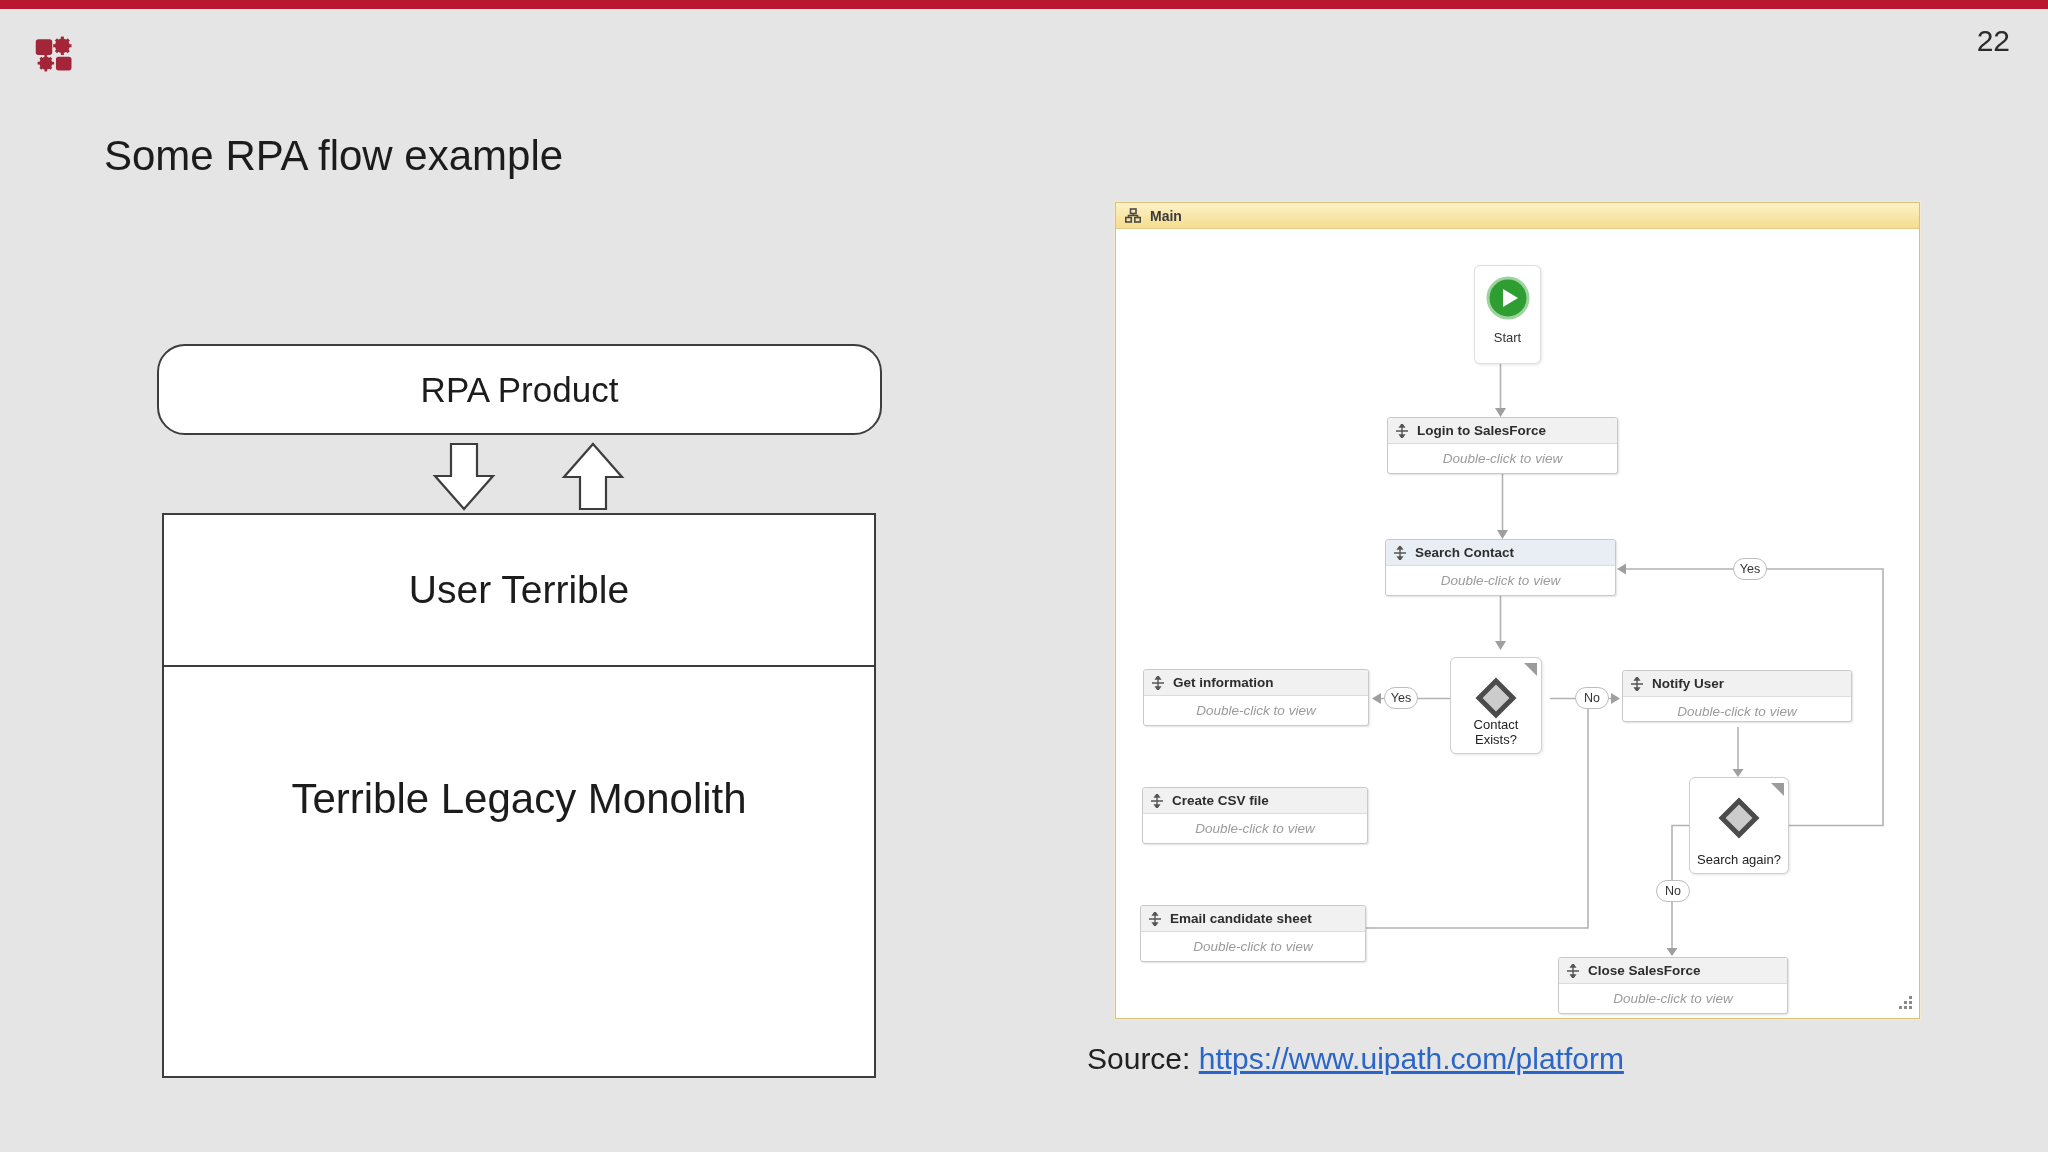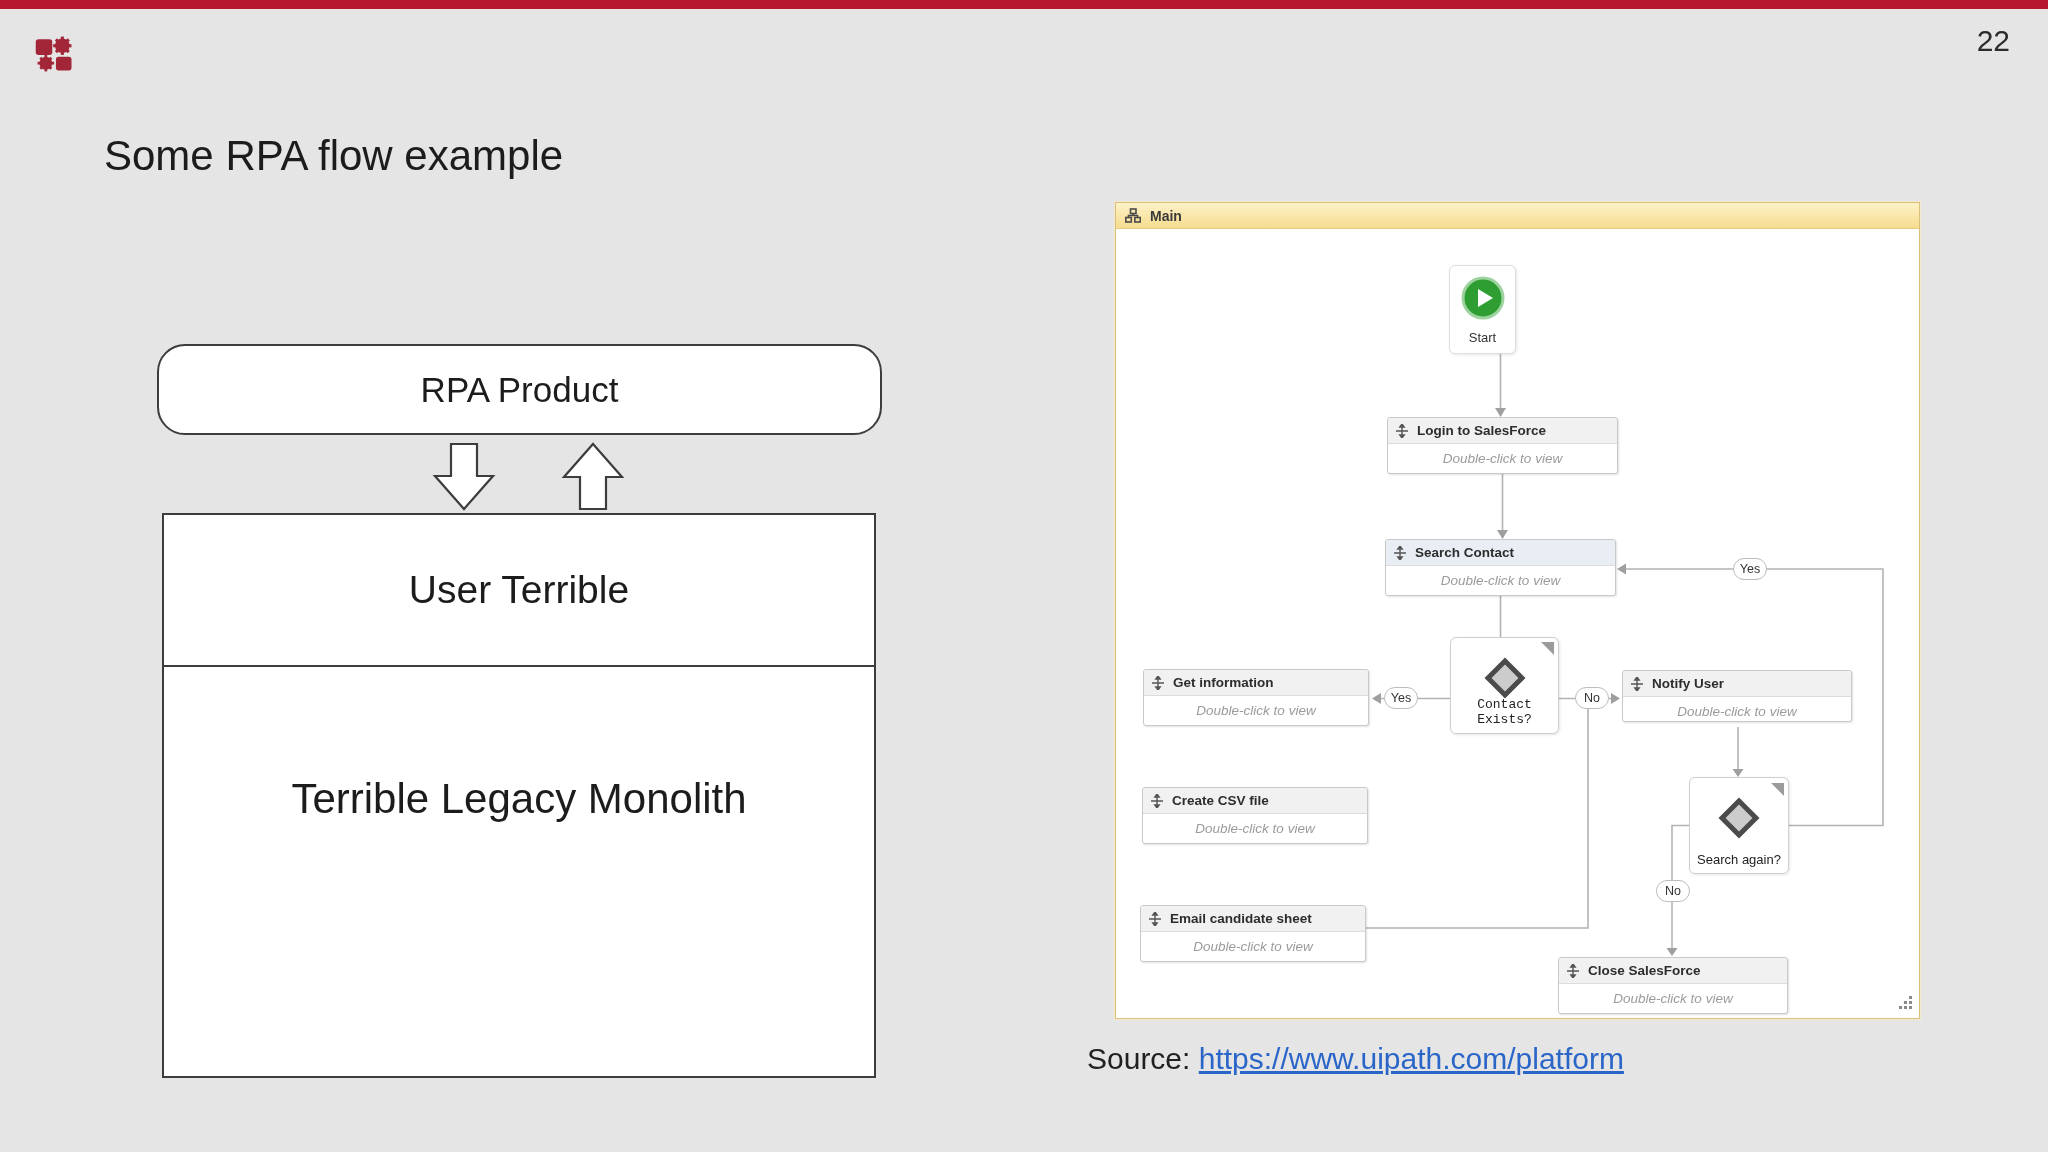--- a/index.html
+++ b/index.html
@@ -159,21 +159,21 @@
           <polygon points="381,301 392,301 386.5,310"></polygon>
           <polygon points="379,412 390,412 384.5,421"></polygon>
           <polygon points="256,469.5 265,464 265,475"></polygon>
           <polygon points="504,469.5 495,464 495,475"></polygon>
           <polygon points="616.5,540 627.5,540 622,548"></polygon>
           <polygon points="550.5,719 561.5,719 556,727"></polygon>
           <polygon points="501,340 510,334.5 510,345.5"></polygon>
         </g>
       </svg>
 
-      <div class="start-node" style="left:333px; top:36px; width:67px; height:89px;">
+      <div class="start-node" style="left:358px; top:36px; width:67px; height:99px;">
         <span class="play">
           <svg width="46" height="46" viewBox="0 0 46 46">
             <circle cx="23" cy="23" r="20" fill="#2e9e33" stroke="#9ed3a0" stroke-width="3"></circle>
             <polygon points="18,14 33,23 18,32" fill="#ffffff"></polygon>
           </svg>
         </span>
         <span class="s-label">Start</span>
       </div>
 
       <div class="node activity" style="left:271px; top:188px; width:231px; height:57px;">
@@ -201,21 +201,21 @@
               <polygon points="7,0 4.8,3 9.2,3"></polygon>
                   <polygon points="7,14 4.8,11 9.2,11"></polygon>
             </g>
               </svg>
           </span>
           <span>Search Contact</span>
         </div>
         <div class="a-body">Double-click to view</div>
       </div>
 
-      <div class="decision" style="left:334px; top:408px; width:109px; height:97px;font-family:Liberation Mono, monospace;">
+      <div class="decision" style="left:334px; top:428px; width:92px; height:97px;">
         <span class="corner">
           <svg width="13" height="13" viewBox="0 0 13 13">
               <polygon points="0,0 13,13 13,0" fill="#9b9b9b"></polygon>
             </svg>
         </span>
         <span class="diamond">
           <svg width="52" height="52" viewBox="0 0 52 52">
             <rect x="14" y="14" width="24" height="24" transform="rotate(45 26 26)" fill="#cccccc" stroke="#4b4b4b" stroke-width="5"></rect>
           </svg>
         </span>

